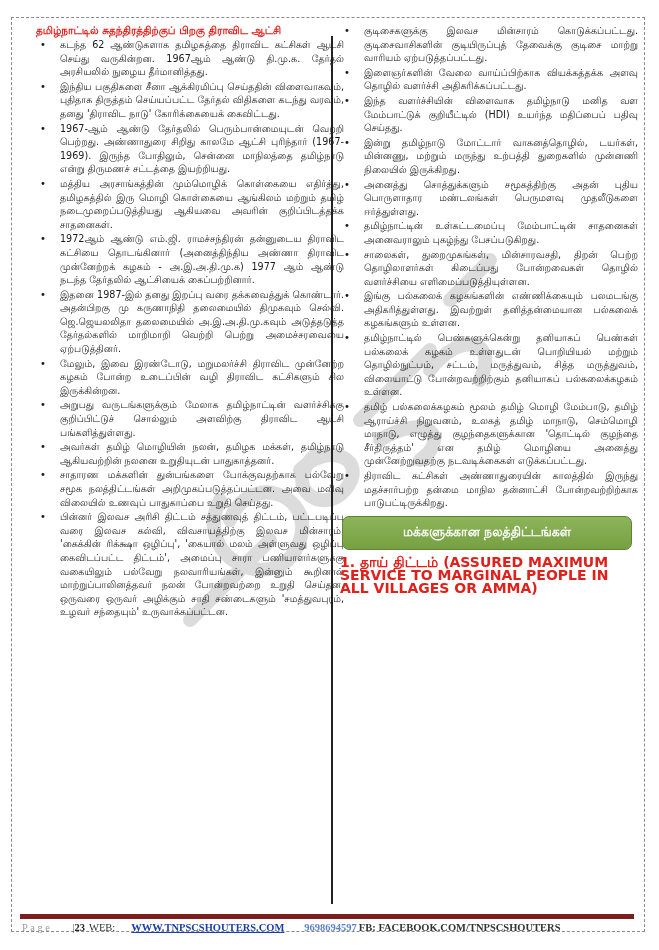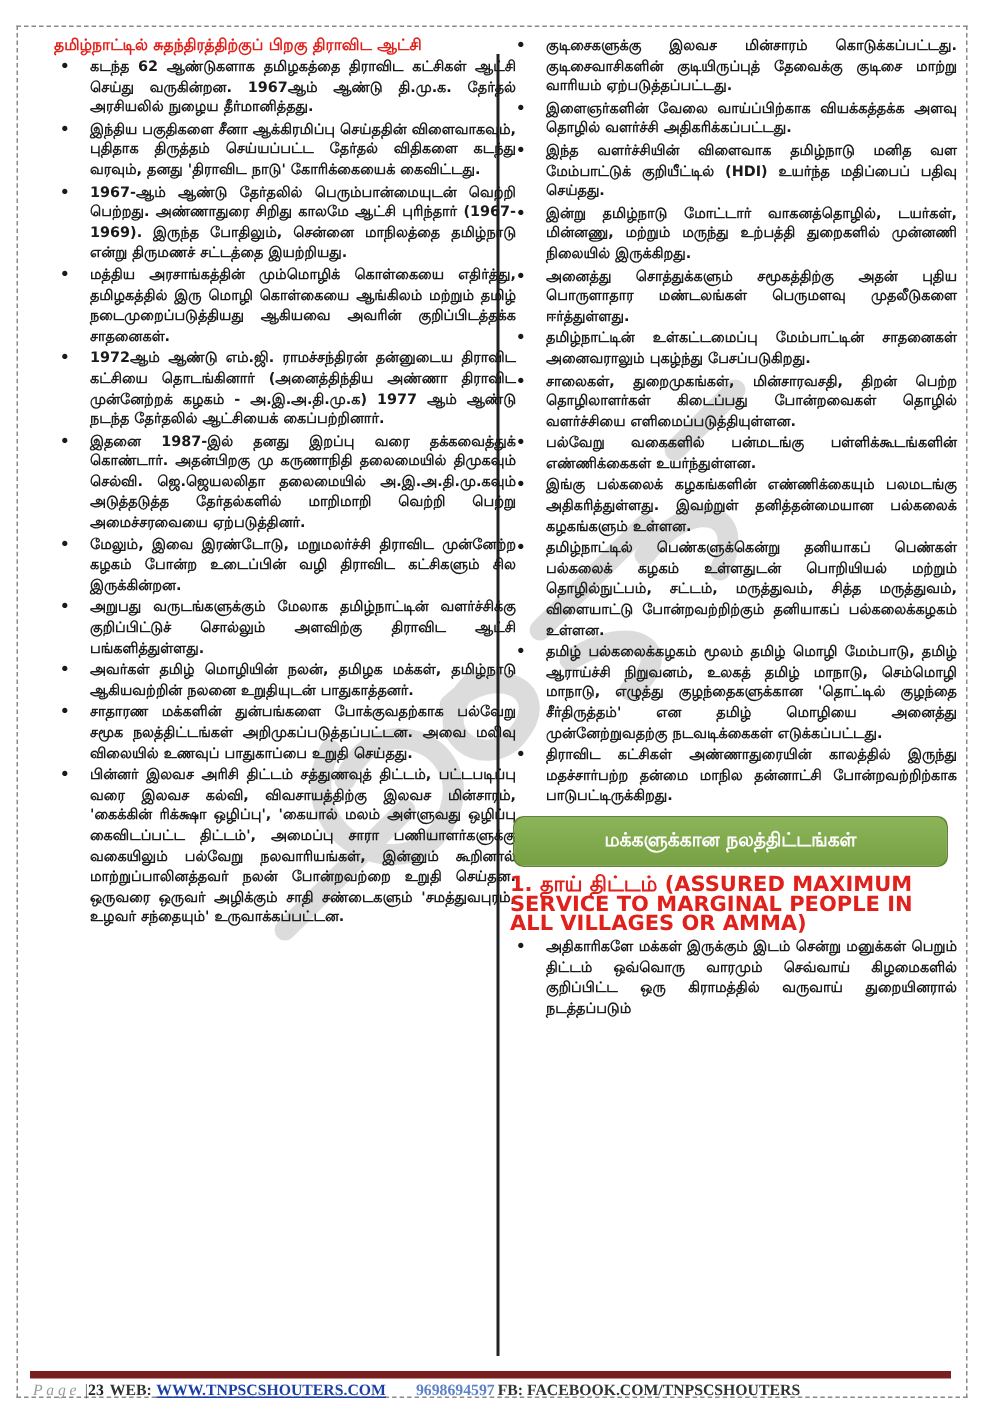--- a/index.html
+++ b/index.html
@@ -7,34 +7,34 @@
          font-family: "DejaVu Sans", sans-serif; color: #111; }
   .page-frame { position: absolute; left: 11px; top: 17px; width: 634px; height: 915px;
                 border: 1.5px dashed #8a8a8a; box-sizing: border-box; }
   .col { position: absolute; top: 24px; box-sizing: border-box; }
   .col-left { left: 36px; width: 308px; }
   .col-right { left: 340px; width: 298px; }
   .divider { position: absolute; left: 331px; top: 36px; width: 1.5px; height: 868px; background: #222; }
   .red-heading { color: #e0201b; font-weight: bold; font-size: 10.4px; line-height: 13px; margin: 0 0 1px 0; }
   ul.bullets { list-style: none; margin: 0; padding: 0; }
   ul.bullets li { position: relative; padding-left: 24px; font-size: 9.6px; line-height: 13.6px;
-                  font-weight: bold; text-align: justify; margin-bottom: 1px; color: #1a1a1a; }
+                  font-weight: normal; text-align: justify; margin-bottom: 1px; color: #1a1a1a; }
   ul.bullets li::before { content: "•"; position: absolute; left: 4px; top: 0; font-size: 10px; }
   .green-banner { margin: 6px 6px 6px 2px; height: 32px; border-radius: 7px;
                   background: linear-gradient(#8cb459, #77a043); border: 1.5px solid #5e8432;
                   display: flex; align-items: center; justify-content: center;
                   color: #fff; font-weight: bold; font-size: 12.5px; }
   .scheme-heading { color: #e0201b; font-weight: bold; font-size: 14px; line-height: 13px; margin: 4px 0 2px 0; }
   .footer-rule { position: absolute; left: 20px; top: 914px; width: 614px; height: 5px; background: #7a1f1f; }
   .footer { position: absolute; left: 22px; top: 920px; width: 612px; height: 14px; font-size: 10.5px;
             font-family: "Liberation Serif", serif; display: flex; align-items: center; white-space: nowrap; }
-  .footer .page-word { color: #9a9a9a; letter-spacing: 2.5px; margin-right: 3px; font-style: italic; }
+  .footer .page-word { color: #9a9a9a; letter-spacing: 2.5px; margin-right: 20px; }
   .footer .sep { color: #555; }
   .footer .page-num { font-weight: bold; color: #222; margin-right: 4px; }
-  .footer .web-label { font-weight: bold; color: #333; margin-right: 3px; }
+  .footer .web-label { font-weight: normal; color: #333; margin-right: 16px; }
   .footer .web-link { color: #1b3fa8; text-decoration: underline; font-weight: bold; margin-right: 20px; }
   .footer .phone { color: #5d82c9; font-weight: bold; margin-right: 2px; }
   .footer .fb { color: #333; font-weight: bold; }
   .watermark { position: absolute; left: 130px; top: 240px; width: 420px; height: 420px; pointer-events: none; opacity: 0.35; }
 </style>
 </head>
 <body>
 
 <div class="page-frame"></div>
 
@@ -71,34 +71,32 @@
 
 <div class="col col-right">
   <ul class="bullets">
     <li>குடிசைகளுக்கு இலவச மின்சாரம் கொடுக்கப்பட்டது. குடிசைவாசிகளின் குடியிருப்புத் தேவைக்கு குடிசை மாற்று வாரியம் ஏற்படுத்தப்பட்டது.</li>
     <li>இளைஞர்களின் வேலை வாய்ப்பிற்காக வியக்கத்தக்க அளவு தொழில் வளர்ச்சி அதிகரிக்கப்பட்டது.</li>
     <li>இந்த வளர்ச்சியின் விளைவாக தமிழ்நாடு மனித வள மேம்பாட்டுக் குறியீட்டில் (HDI) உயர்ந்த மதிப்பைப் பதிவு செய்தது.</li>
     <li>இன்று தமிழ்நாடு மோட்டார் வாகனத்தொழில், டயர்கள், மின்னணு, மற்றும் மருந்து உற்பத்தி துறைகளில் முன்னணி நிலையில் இருக்கிறது.</li>
     <li>அனைத்து சொத்துக்களும் சமூகத்திற்கு அதன் புதிய பொருளாதார மண்டலங்கள் பெருமளவு முதலீடுகளை ஈர்த்துள்ளது.</li>
     <li>தமிழ்நாட்டின் உள்கட்டமைப்பு மேம்பாட்டின் சாதனைகள் அனைவராலும் புகழ்ந்து பேசப்படுகிறது.</li>
     <li>சாலைகள், துறைமுகங்கள், மின்சாரவசதி, திறன் பெற்ற தொழிலாளர்கள் கிடைப்பது போன்றவைகள் தொழில் வளர்ச்சியை எளிமைப்படுத்தியுள்ளன.</li>
-    <li>பல்வேறு வகைகளில் பன்மடங்கு பள்ளிக்கூடங்களின் எண்ணிக்கைகள் உயர்ந்துள்ளன.</li>
     <li>இங்கு பல்கலைக் கழகங்களின் எண்ணிக்கையும் பலமடங்கு அதிகரித்துள்ளது. இவற்றுள் தனித்தன்மையான பல்கலைக் கழகங்களும் உள்ளன.</li>
     <li>தமிழ்நாட்டில் பெண்களுக்கென்று தனியாகப் பெண்கள் பல்கலைக் கழகம் உள்ளதுடன் பொறியியல் மற்றும் தொழில்நுட்பம், சட்டம், மருத்துவம், சித்த மருத்துவம், விளையாட்டு போன்றவற்றிற்கும் தனியாகப் பல்கலைக்கழகம் உள்ளன.</li>
     <li>தமிழ் பல்கலைக்கழகம் மூலம் தமிழ் மொழி மேம்பாடு, தமிழ் ஆராய்ச்சி நிறுவனம், உலகத் தமிழ் மாநாடு, செம்மொழி மாநாடு, எழுத்து குழந்தைகளுக்கான 'தொட்டில் குழந்தை சீர்திருத்தம்' என தமிழ் மொழியை அனைத்து முன்னேற்றுவதற்கு நடவடிக்கைகள் எடுக்கப்பட்டது.</li>
     <li>திராவிட கட்சிகள் அண்ணாதுரையின் காலத்தில் இருந்து மதச்சார்பற்ற தன்மை மாநில தன்னாட்சி போன்றவற்றிற்காக பாடுபட்டிருக்கிறது.</li>
   </ul>
 
   <div class="green-banner">
     <span>மக்களுக்கான நலத்திட்டங்கள்</span>
   </div>
 
   <div class="scheme-heading">1. தாய் திட்டம் (ASSURED MAXIMUM SERVICE TO MARGINAL PEOPLE IN ALL VILLAGES OR AMMA)</div>
   <ul class="bullets">
-    <li>அதிகாரிகளே மக்கள் இருக்கும் இடம் சென்று மனுக்கள் பெறும் திட்டம் ஒவ்வொரு வாரமும் செவ்வாய் கிழமைகளில் குறிப்பிட்ட ஒரு கிராமத்தில் வருவாய் துறையினரால் நடத்தப்படும்</li>
   </ul>
 </div>
 
 <div class="footer-rule"></div>
 <div class="footer">
   <span class="page-word">Page</span>
   <span class="sep">|</span>
   <span class="page-num">23</span>
   <span class="web-label">WEB:</span>
   <span class="web-link">WWW.TNPSCSHOUTERS.COM</span>

